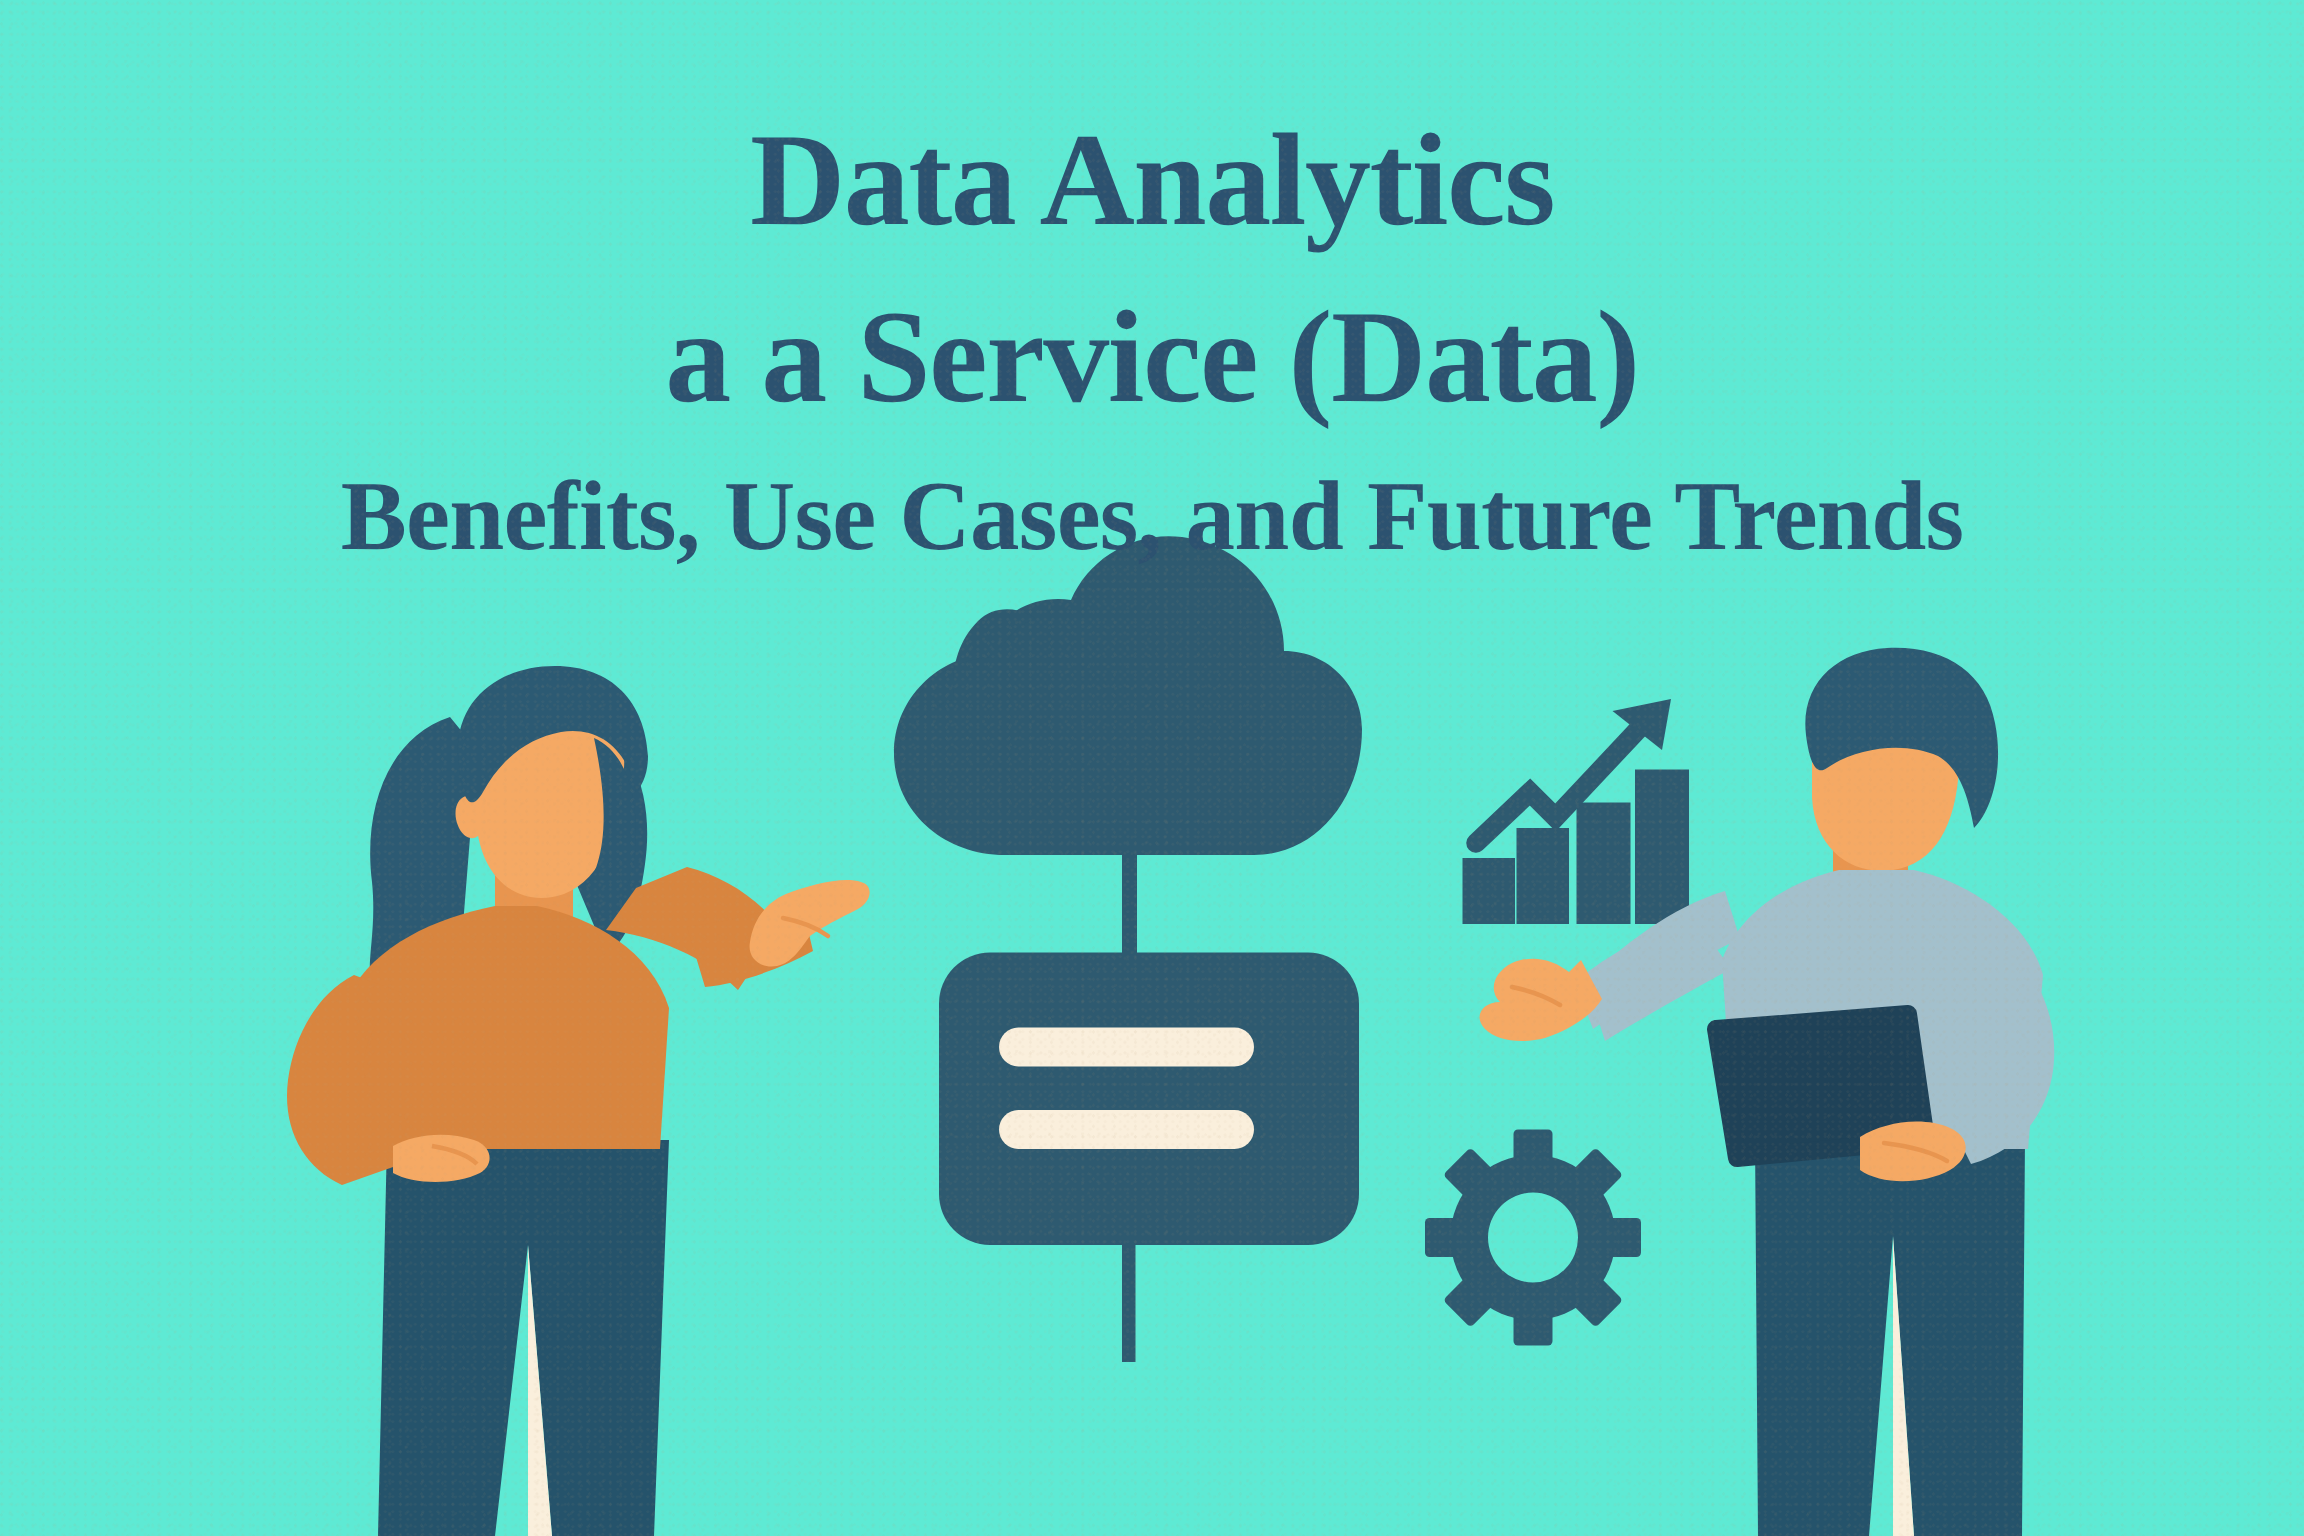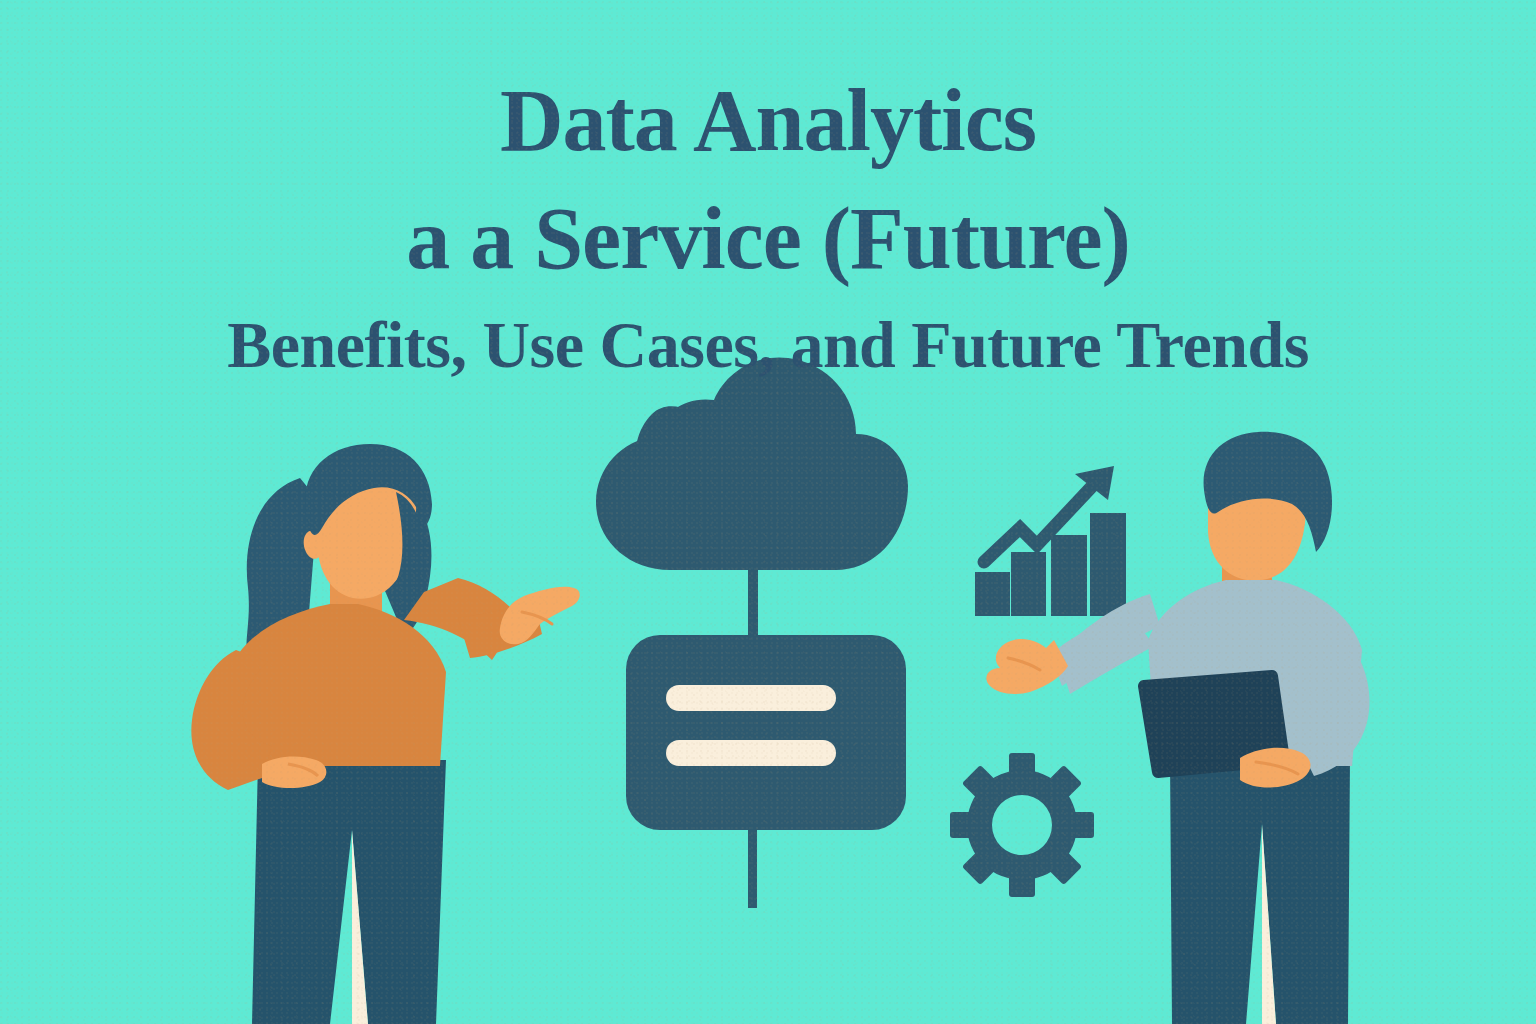--- a/index.html
+++ b/index.html
@@ -64,21 +64,21 @@
   }
   .art-layer svg { display: block; }
 </style>
 </head>
 <body>
 
 <div id="canvas">
 
   <div class="title-block">
     <div class="title-line">Data Analytics</div>
-    <div class="title-line">a a Service (Future)</div>
+    <div class="title-line">a a Service (Data)</div>
     <div class="subtitle-line">Benefits, Use Cases, and Future Trends</div>
   </div>
 
   <div class="art-layer">
     <svg width="1536" height="1024" viewBox="0 0 1536 1024" xmlns="http://www.w3.org/2000/svg">
 
       <g>
 
         <g>
           <path d="M258 760 L446 760 L436 1024 L368 1024 L352 830 L330 1024 L252 1024 Z" fill="#25536b"></path>

